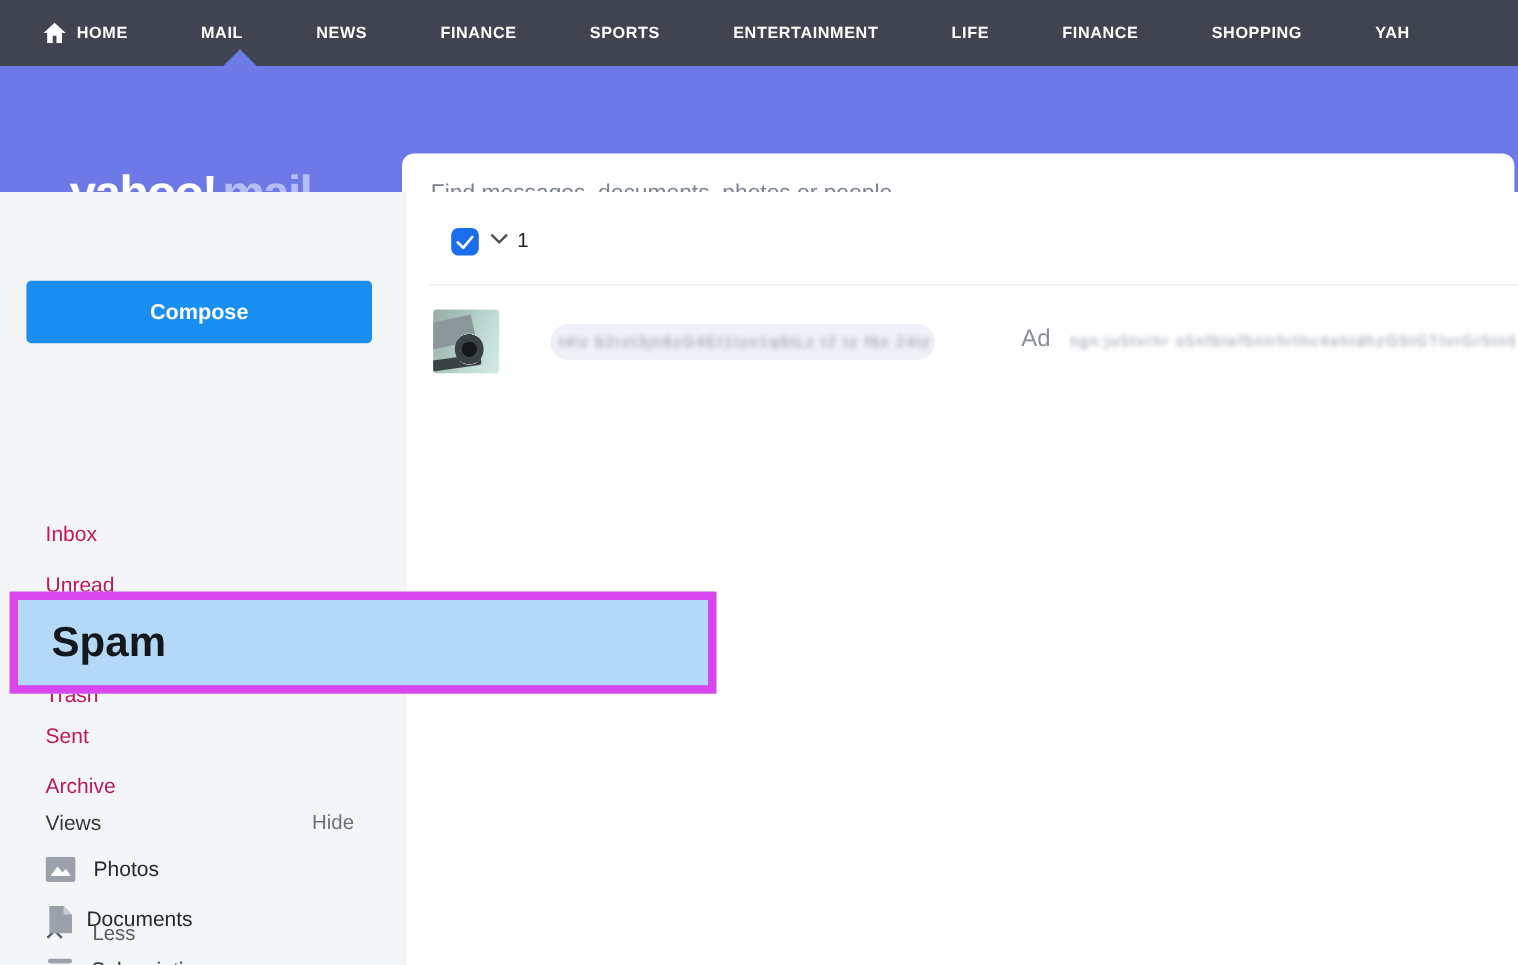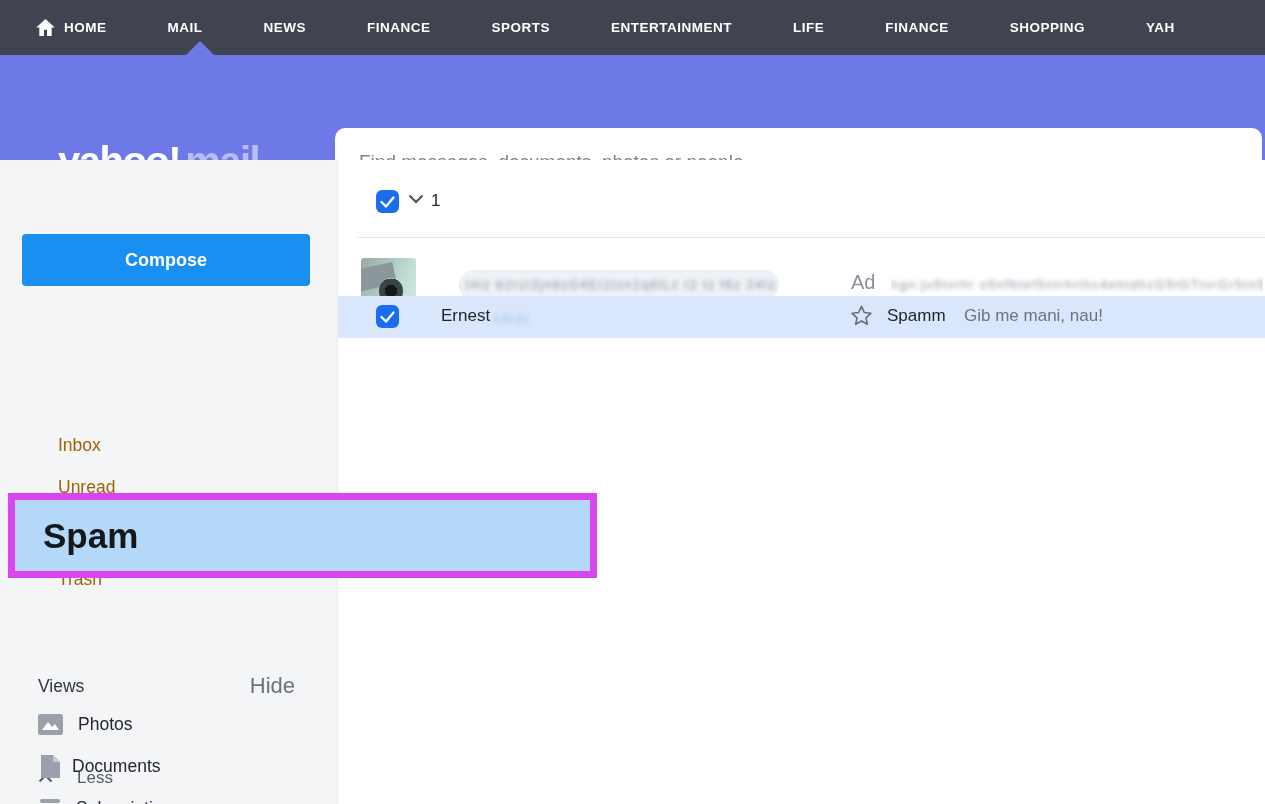--- a/index.html
+++ b/index.html
@@ -15,25 +15,25 @@
   .header { position:absolute; left:0; top:55px; width:1265px; height:105px; background:#6e79e8; }
   .logo { position:absolute; left:58px; top:84px; font-size:40px; font-weight:bold; letter-spacing:-1.5px; cursor:pointer; }
   .logo .y { color:#ffffff; }
   .logo .m { color:#b6bcf4; margin-left:5px; }
   .searchbox { position:absolute; left:335px; top:73px; width:927px; height:68px; background:#fff; border-radius:10px; border:none; padding:0 24px; font-size:19px; color:#3a3f47; font-family:"Liberation Sans",sans-serif; }
   .searchbox::placeholder { color:#7b8391; }
 
   
   .sidebar { position:absolute; left:0; top:160px; width:337px; height:644px; background:#f4f5f7; }
   .compose-btn { position:absolute; left:22px; top:26px; width:288px; height:52px; background:#1a8ff2; border:none; border-radius:4px; color:#fff; font-size:18px; font-weight:bold; font-family:"Liberation Sans",sans-serif; cursor:pointer;margin-top:48px; }
-  .folder { position:absolute; left:0; width:337px; height:42px; line-height:42px; padding-left:58px; font-size:17.5px; color:#a16207; cursor:pointer; }
+  .folder { position:absolute; left:0; width:337px; height:42px; line-height:42px; padding-left:38px; font-size:17.5px; color:#be185d; cursor:pointer; }
   .less-row { position:absolute; left:38px; top:597px; height:42px; display:flex; align-items:center; gap:24px; font-size:17px; color:#555c66; cursor:pointer; }
   .views-row { position:absolute; left:0; top:505px; width:337px; height:42px; line-height:42px; }
   .views-title { position:absolute; left:38px; font-size:17.5px; color:#33373d; }
-  .views-hide { position:absolute; right:42px; font-size:22px; color:#6c727c; cursor:pointer; }
+  .views-hide { position:absolute; right:42px; font-size:17px; color:#6c727c; cursor:pointer; }
   .view-item { position:absolute; left:0; width:337px; height:42px; display:flex; align-items:center; padding-left:38px; gap:15px; font-size:17.5px; color:#24272d; cursor:pointer; }
 
   
   .spam-zoom { position:absolute; left:8px; top:493px; width:589px; height:85px; background:#b4d8f7; border:7px solid #d946ef; z-index:50; display:flex; align-items:center; padding-left:28px; cursor:pointer; }
   .spam-zoom span { font-size:35px; font-weight:bold; color:#14171c; }
 
   
   .main { position:absolute; left:337px; top:160px; width:928px; height:644px; background:#fff; border-left:1px solid #ececf0; }
   .checkbox { width:23px; height:23px; border-radius:6px; background:#1a6def; display:flex; align-items:center; justify-content:center; cursor:pointer; }
   .toolbar-check { position:absolute; left:38px; top:30px; }
@@ -111,20 +111,22 @@
   <input class="searchbox" type="text" placeholder="Find messages, documents, photos or people" style="">
 </div>
 
 <div class="sidebar">
   <button class="compose-btn">Compose</button>
 
   <div class="folder" style="top:264px;">Inbox</div>
   <div class="folder" style="top:306px;">Unread</div>
   <div class="folder" style="top:348px;">Starred</div>
   <div class="folder" style="top:390px;">Drafts</div>
+  <div class="folder" style="top:432px;">Sent</div>
+  <div class="folder" style="top:474px;">Archive</div>
   <div class="folder" style="top:398px;">Trash</div>
 
   <div class="less-row">
     <span>
       <svg width="15" height="9" viewBox="0 0 15 9">
           <polyline points="1.5,7.5 7.5,1.5 13.5,7.5" fill="none" stroke="#555c66" stroke-width="2"></polyline>
         </svg>
     </span>
     <span>Less</span>
   </div>
@@ -192,31 +194,13 @@
     </div>
     <div class="ad-pill">
       <span class="redacted">a1 t4lz b2rzt3jn8zG4Et1tzn1q6tLz t2 tz f6z 24tz tv</span>
     </div>
     <div class="ad-badge">Ad</div>
     <div class="ad-subject">
       <span class="redacted">ngn:ju5tvrhr o5nfbtef5ntrhrthc4ehtdhzG5tGTtvrGr5tn5hr4t er5t</span>
     </div>
   </div>
 
-  <div class="email-row">
-    <div class="checkbox email-check">
-      <svg width="15" height="12" viewBox="0 0 20 16">
-          <polyline points="2,8 8,14 18,2" fill="none" stroke="#ffffff" stroke-width="3" stroke-linecap="round" stroke-linejoin="round"></polyline>
-        </svg>
-    </div>
-    <div class="email-sender">Ernest</div>
-    <div class="email-meta">
-      <span class="redacted">n4r4t</span>
-    </div>
-    <div class="email-star">
-      <svg width="23" height="23" viewBox="0 0 24 24">
-          <path d="M12 2.5 L14.9 8.9 L21.8 9.7 L16.7 14.4 L18.1 21.2 L12 17.8 L5.9 21.2 L7.3 14.4 L2.2 9.7 L9.1 8.9 Z" fill="none" stroke="#686f79" stroke-width="1.7" stroke-linejoin="round"></path>
-        </svg>
-    </div>
-    <div class="email-subject">Spamm</div>
-    <div class="email-snippet">Gib me mani, nau!</div>
-  </div>
 </div>
 
 </body></html>

